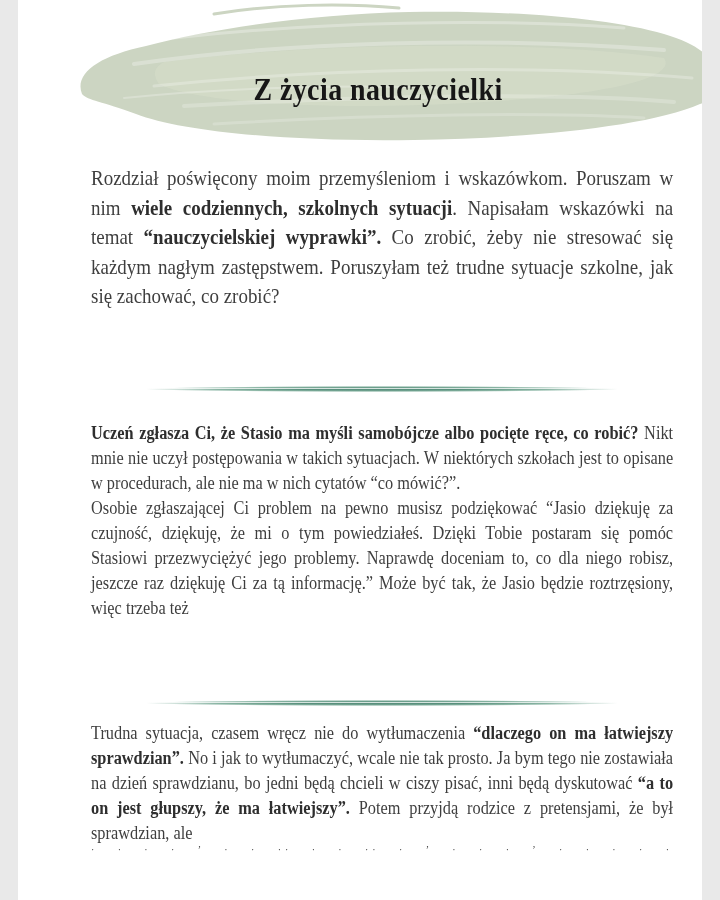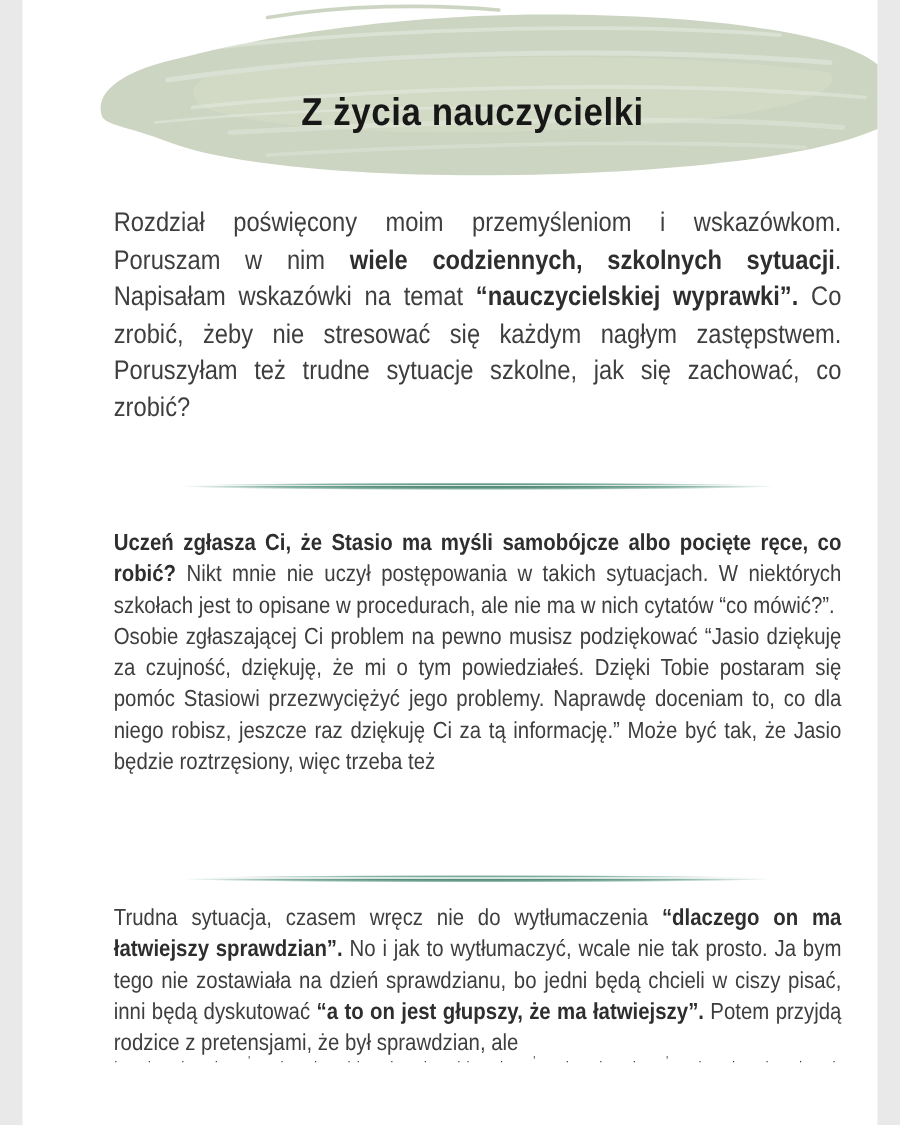--- a/index.html
+++ b/index.html
@@ -1,19 +1,19 @@
 <!DOCTYPE html>
 <html style="--background: #ffffff; --brush: #ccd5c2; --brush-light: #d9e1cd; --divider-core: #59907d; --title-text: #171717; --body-text: #3e3e3e; --bold-text: #2e2e2e;"><head>
 <meta charset="utf-8">
 <style>
   html,body{margin:0;padding:0;background:#e9e9e9;}
   .page{
     position:relative;width:684px;height:900px;margin:0 auto;
     background:var(--background,#ffffff);
-    font-family:Liberation Sans, sans-serif;
+    font-family:Liberation Serif, serif;
     color:var(--body-text,#3e3e3e);
     overflow:hidden;
   }
   .brush-wrap{position:absolute;left:46px;top:2px;width:650px;height:152px;}
   .page-title{
     position:absolute;left:0;top:72px;width:720px;margin:0;
     text-align:center;font-size:31px;font-weight:700;
     color:var(--title-text,#171717);
     transform:scaleX(.9);letter-spacing:.5px;
   }

